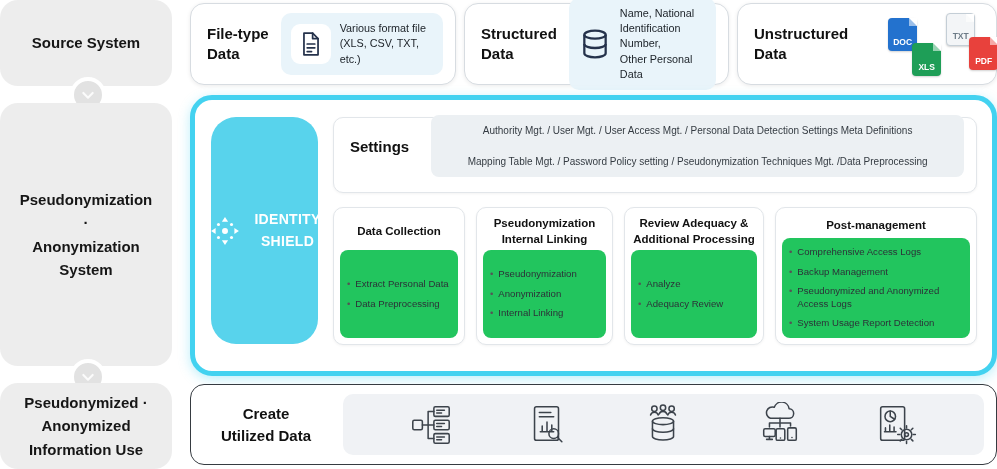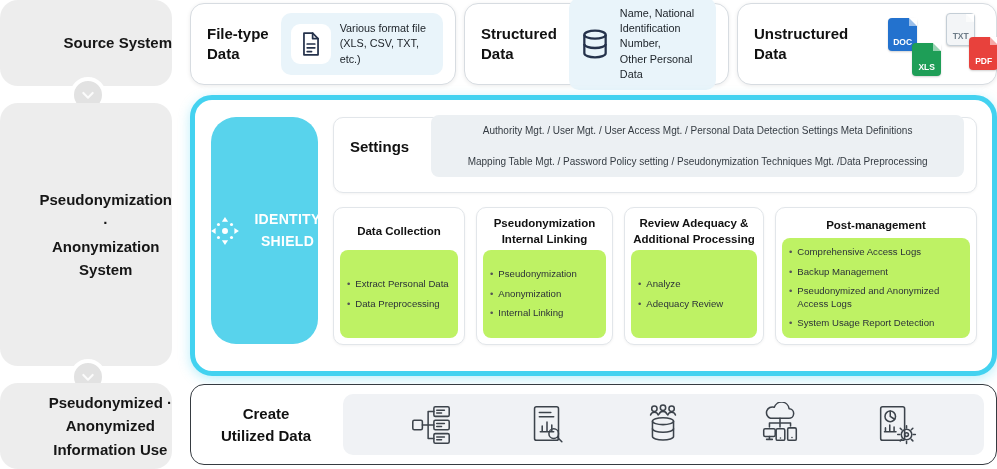--- a/index.html
+++ b/index.html
@@ -2,21 +2,21 @@
 <html><head>
 <meta charset="utf-8">
 <style>
   * { margin:0; padding:0; box-sizing:border-box; }
   body { font-family:"Liberation Sans", sans-serif; background:#fff; }
   .canvas { position:relative; width:997px; height:469px; background:#fff; overflow:hidden; }
   .pre { white-space:pre-line; }
 
   
   .lbox { position:absolute; left:0; width:172px; background:#ededed; border-radius:18px;
-          display:flex; align-items:center; justify-content:flex-end; text-align:center;
+          display:flex; align-items:center; justify-content:center; text-align:center;
           font-weight:bold; font-size:15px; color:#161616; line-height:1.55; }
   .lbox1 { top:0; height:86px; }
   .lbox2 { top:103px; height:263px; }
   .lbox3 { top:383px; height:86px; }
   .chev { position:absolute; left:70px; width:36px; height:36px; border-radius:50%;
           background:#e2e2e2; border:4px solid #fff; display:flex; align-items:center; justify-content:center; }
   .chev1 { top:77px; } .chev2 { top:359px; }
 
   
   .tbox { position:absolute; top:3px; height:82px; background:#fff; border:1px solid #d7dce1;
@@ -57,21 +57,21 @@
                   align-items:center; justify-content:center; gap:20px; overflow:hidden; }
   .settings-line { font-size:10px; color:#343b42; white-space:nowrap; }
 
   .card { position:absolute; top:107px; height:138px; background:#fff; border:1px solid #e2e6ea; border-radius:10px;
           display:flex; flex-direction:column; padding:8px 6px 6px; box-shadow:0 1px 3px rgba(0,0,0,.05); }
   .card1 { left:138px; width:132px; } .card2 { left:281px; width:137px; }
   .card3 { left:429px; width:140px; } .card4 { left:580px; width:202px; }
   .card-title { font-weight:bold; font-size:11.5px; color:#111; text-align:center; line-height:1.35;
                 min-height:32px; display:flex; align-items:center; justify-content:center; }
   .card4 .card-title { min-height:20px; }
-  .card-body { flex:1; background:#bef264; border-radius:8px; display:flex; flex-direction:column;
+  .card-body { flex:1; background:#22c55e; border-radius:8px; display:flex; flex-direction:column;
                justify-content:center; gap:7px; padding:6px 7px; margin-top:2px; }
   .item { display:flex; font-size:9.6px; color:#2c3238; line-height:1.3; }
   .item::before { content:"•"; margin-right:5px; color:#555; flex:0 0 auto; }
 
   
   .bottom { position:absolute; left:190px; top:384px; width:807px; height:81px; background:#fff;
             border:1.5px solid #363b41; border-radius:14px; display:flex; align-items:center; }
   .bottom-title { flex:0 0 150px; font-weight:bold; font-size:15px; color:#111; text-align:center; line-height:1.45; }
   .bottom-box { flex:1; margin:0 12px 0 2px; height:61px; background:#f0f2f5; border-radius:10px;
                 display:flex; align-items:center; justify-content:space-around; padding:0 30px; }

